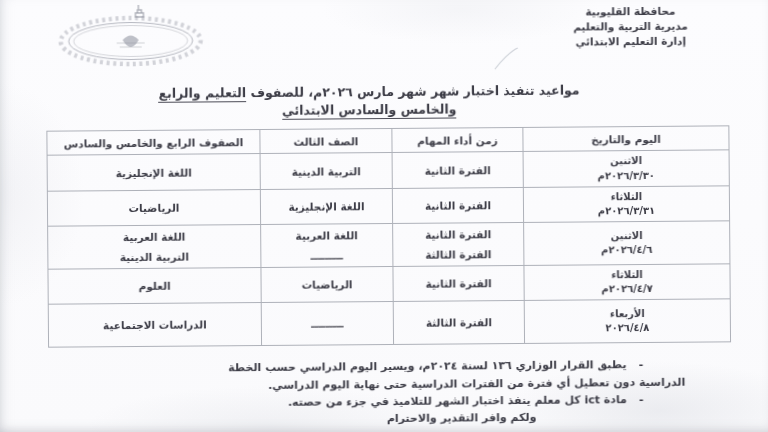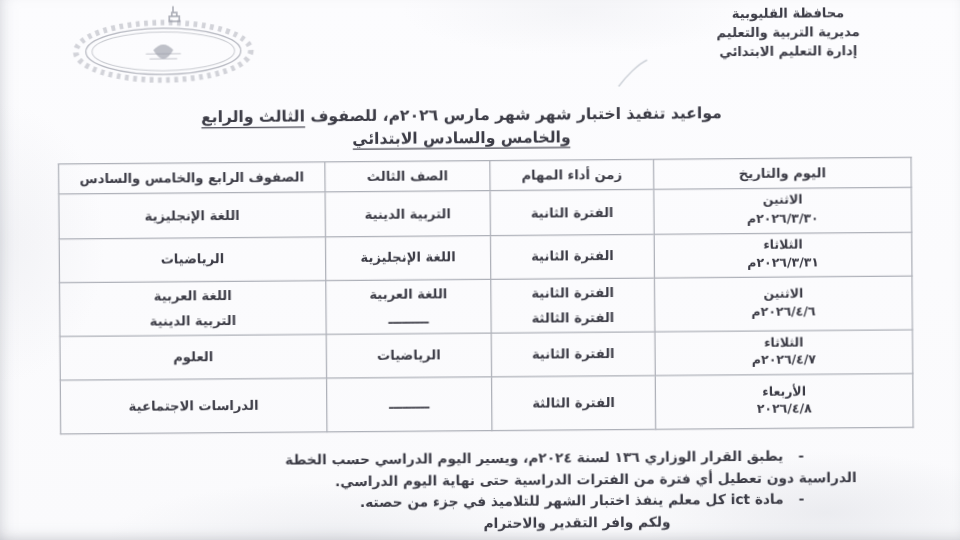--- a/index.html
+++ b/index.html
@@ -61,21 +61,21 @@
       <path d="M4 24 C10 16 20 6 27 3" stroke="#aab0bb" stroke-width="1.2" fill="none" opacity="0.55"></path>
     </svg>
 
     <div class="letterhead" dir="rtl">
       <div>محافظة القليوبية</div>
       <div>مديرية التربية والتعليم</div>
       <div>إدارة التعليم الابتدائي</div>
     </div>
 
     <div class="doc-title">
-      <div><span>مواعيد تنفيذ اختبار شهر شهر مارس ٢٠٢٦م، للصفوف </span><span class="u">الثالث والرابع</span></div>
+      <div><span>مواعيد تنفيذ اختبار شهر شهر مارس ٢٠٢٦م، للصفوف </span><span class="u">التعليم والرابع</span></div>
       <div><span class="u">والخامس والسادس الابتدائي</span></div>
     </div>
 
     <table class="sched">
       <colgroup>
           <col style="width:206px">
           <col style="width:131px">
           <col style="width:132px">
           <col style="width:213px">
         </colgroup>

